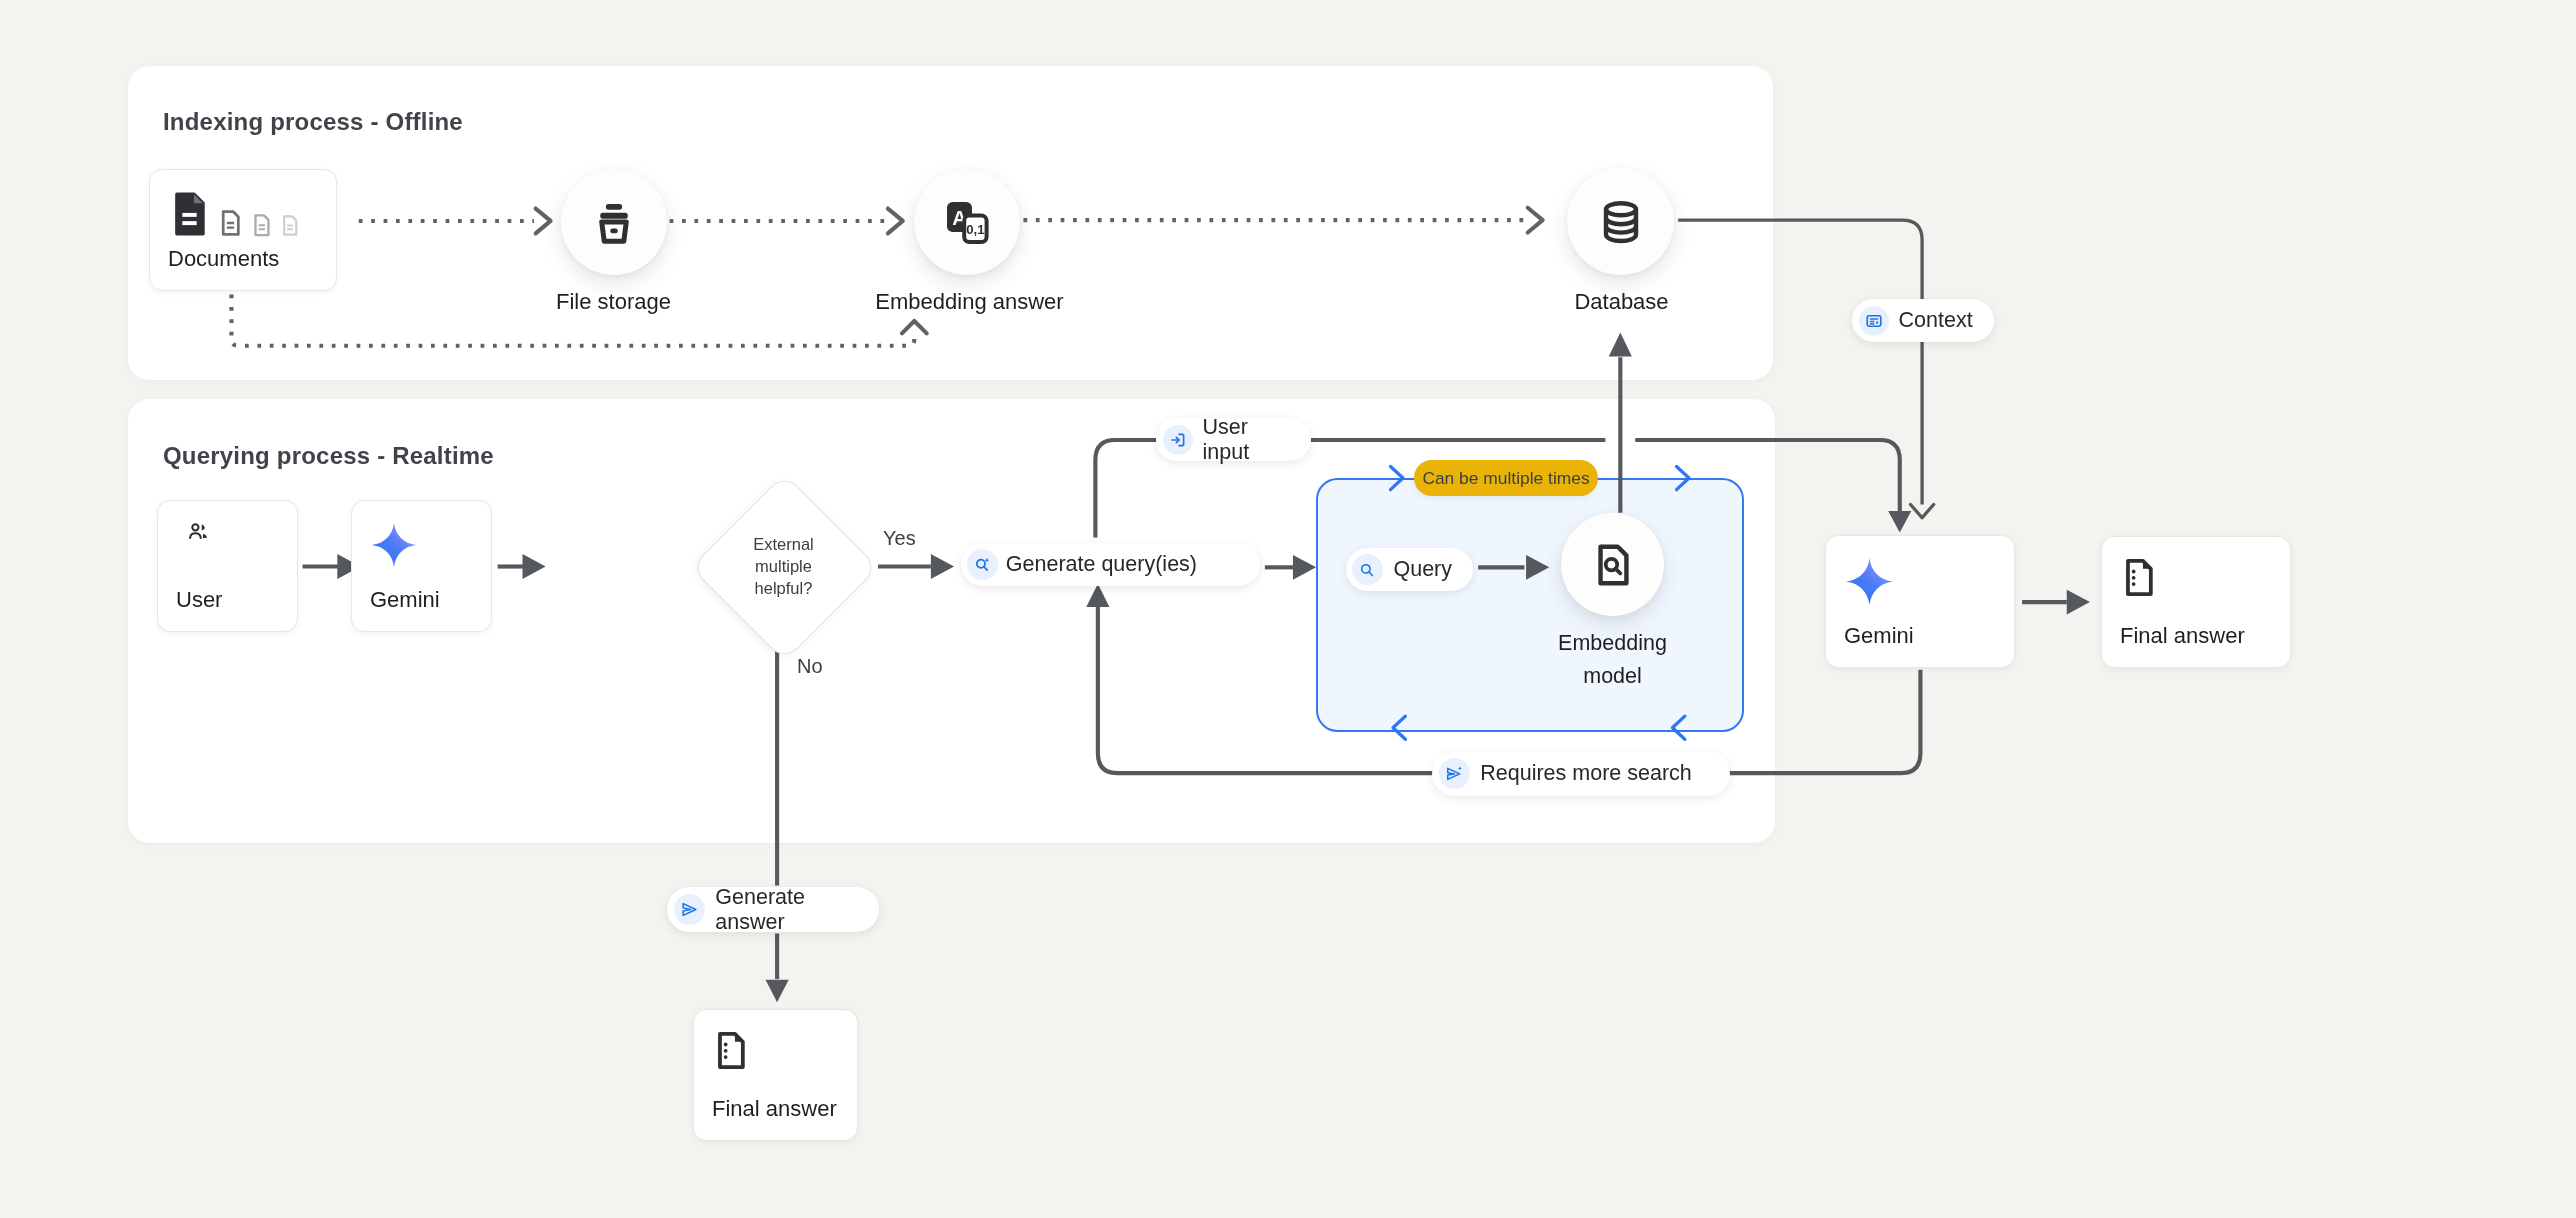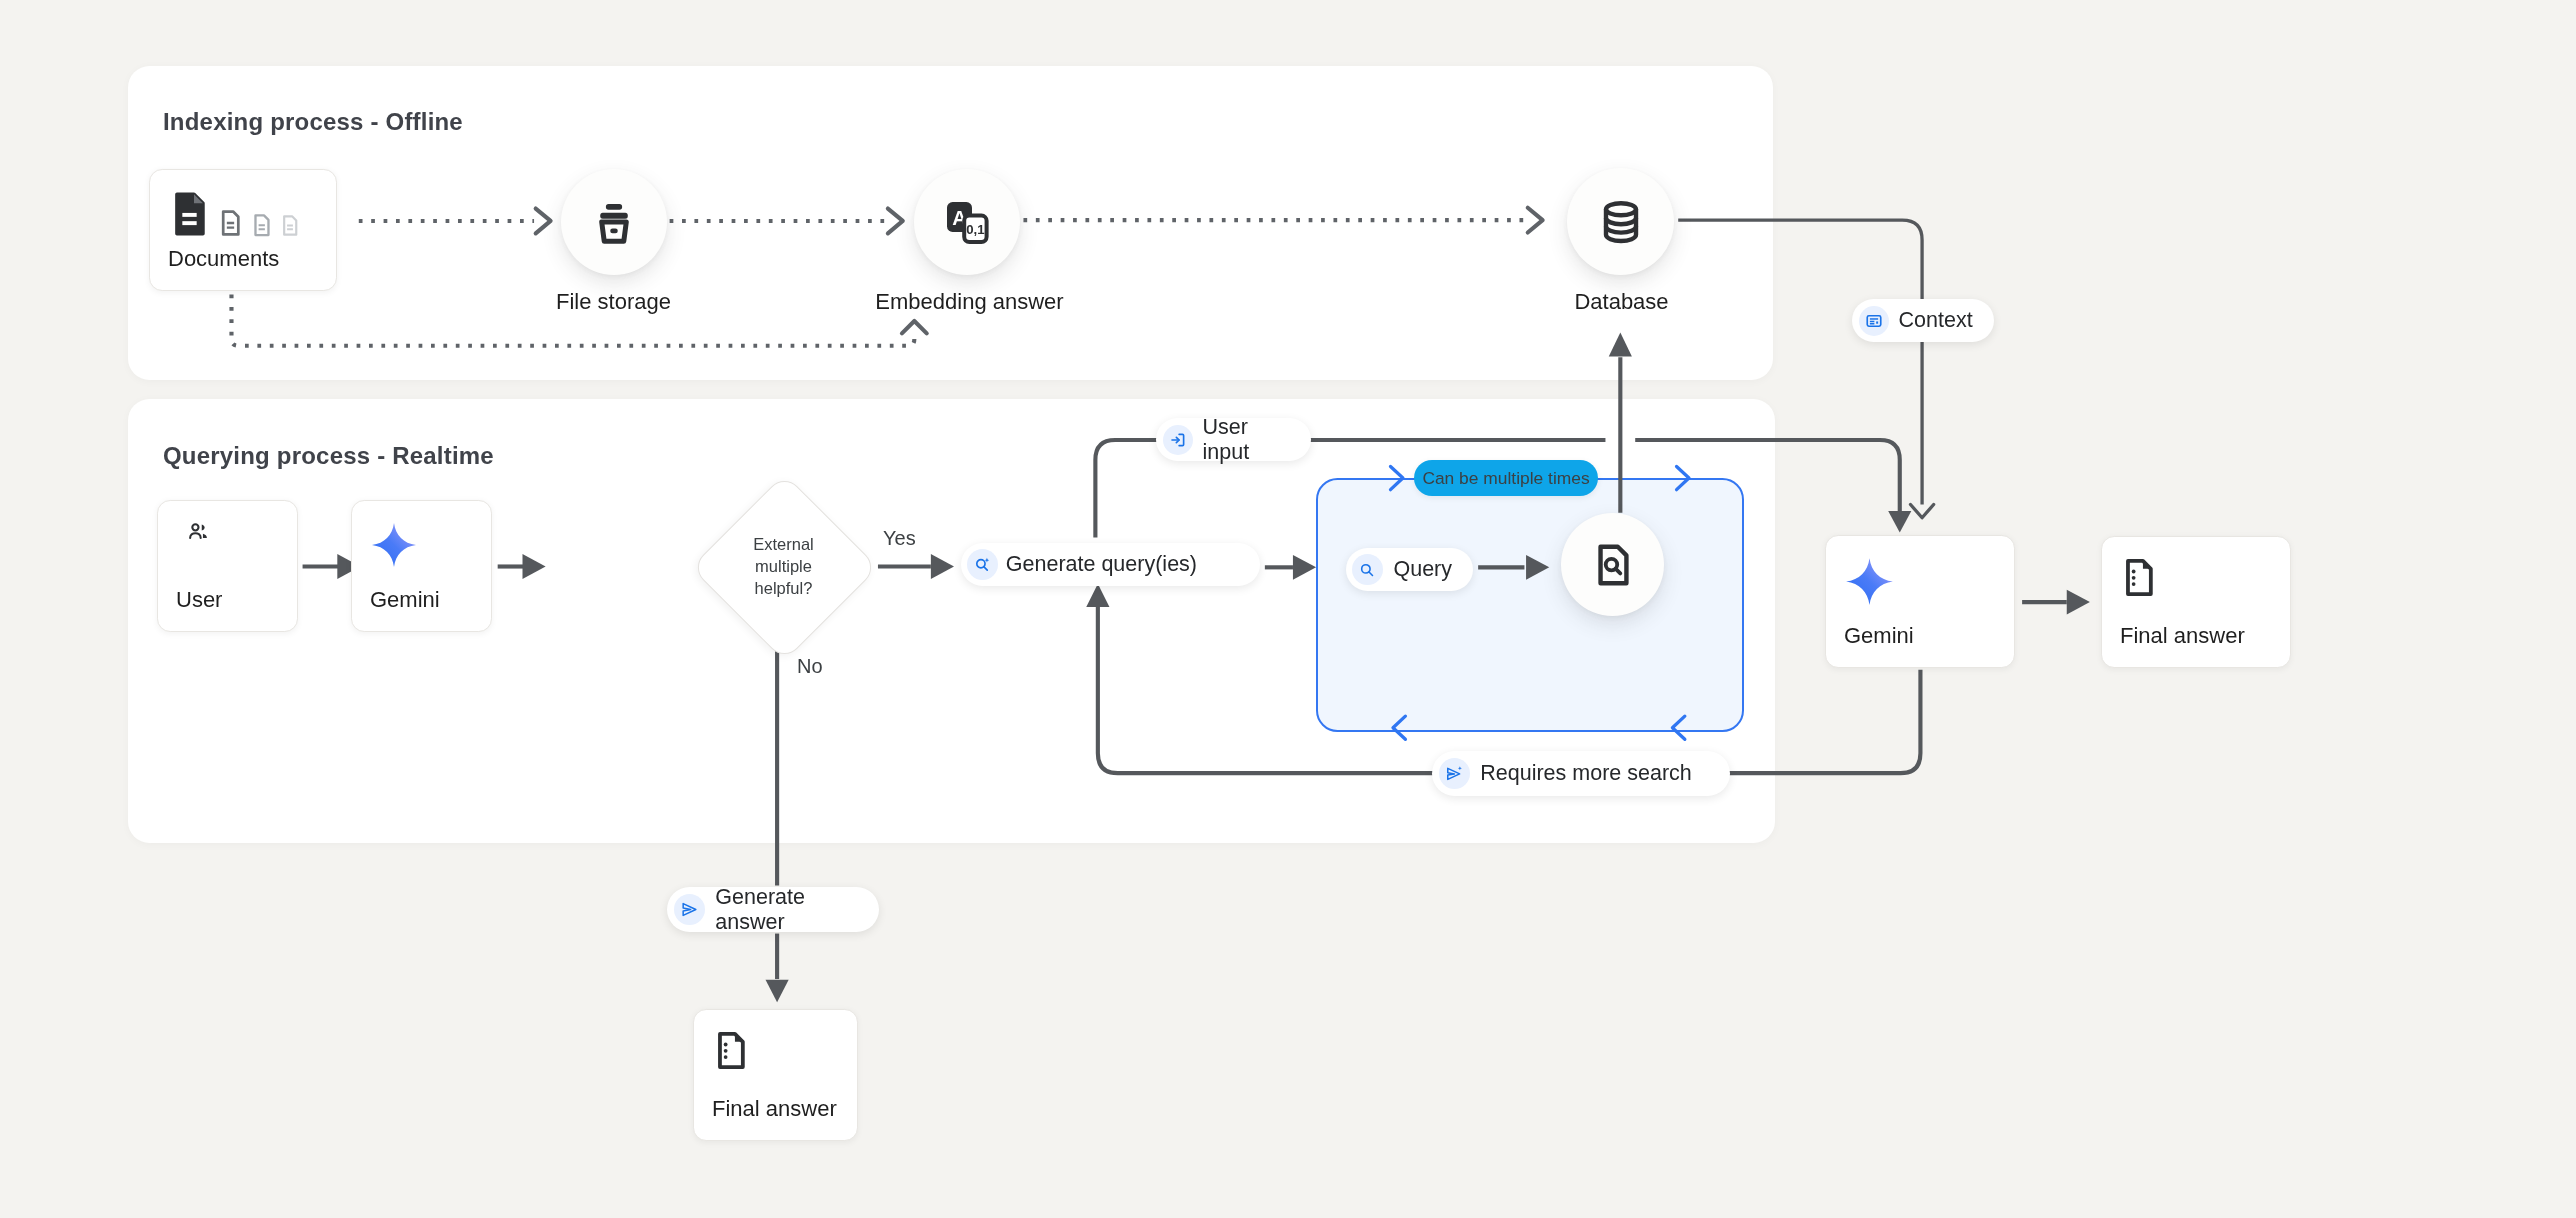--- a/index.html
+++ b/index.html
@@ -12,21 +12,21 @@
              box-shadow:0 1.7px 6.6px rgba(0,0,0,0.05);z-index:10;box-sizing:border-box;
              display:flex;flex-direction:column;justify-content:space-between;padding:20px 18px 18px 18px;}
   .node-card .card-label{font-size:22px;font-weight:500;color:#1f1f1f;}
   .node-circle{position:absolute;border-radius:50%;background:#fdfdfc;z-index:10;
                box-shadow:0 8.3px 20px rgba(60,60,60,0.13),0 1.7px 5px rgba(60,60,60,0.06);
                display:flex;align-items:center;justify-content:center;}
   .circle-label{position:absolute;width:265px;text-align:center;font-size:22px;font-weight:500;color:#1f1f1f;z-index:10;}
   .pill{position:absolute;background:#ffffff;border-radius:23px;box-shadow:0 2.5px 10px rgba(0,0,0,0.09);
         display:flex;align-items:center;z-index:10;box-sizing:border-box;font-size:21.5px;font-weight:500;color:#26282b;}
   .pill .chip{width:31px;height:31px;border-radius:50%;background:#e8f0fe;display:flex;align-items:center;justify-content:center;flex:0 0 auto;}
-  .note-pill{position:absolute;background:#0ea5e9;border-radius:18px;box-shadow:0 1.7px 6.6px rgba(0,0,0,0.07);
+  .note-pill{position:absolute;background:#eab308;border-radius:18px;box-shadow:0 1.7px 6.6px rgba(0,0,0,0.07);
         display:flex;align-items:center;justify-content:center;z-index:10;box-sizing:border-box;
         font-size:17.4px;font-weight:500;color:#3c4043;}
   .diamond{position:absolute;width:131px;height:131px;background:#ffffff;border:1.2px solid #e4e2df;border-radius:18px;
            transform:rotate(45deg);box-shadow:0 2.5px 8.3px rgba(0,0,0,0.06);z-index:9;}
   .diamond-text{position:absolute;width:165px;text-align:center;font-size:16.5px;line-height:22px;color:#3c4043;font-weight:500;z-index:10;}
   .edge-label{position:absolute;font-size:20px;font-weight:500;color:#3c4043;z-index:10;}
   .doc-row{display:flex;align-items:flex-end;gap:7.4px;}
   .two-line-label{position:absolute;width:207px;text-align:center;font-size:21.5px;line-height:33px;font-weight:500;color:#1f1f1f;z-index:10;}
 </style>
 </head>
@@ -212,20 +212,24 @@
     <span>Query</span>
   </div>
 
   <div class="node-circle" style="left:1561px;top:513px;width:103px;height:103px;">
     <svg width="46" height="46" viewBox="0 0 24 24">
       <path d="M5.5 2.5 H14.5 L19 7 V21.5 H5.5 Z" fill="none" stroke="#2e3033" stroke-width="2.3" stroke-linejoin="round"></path>
       <circle cx="11.2" cy="11.8" r="3" fill="none" stroke="#2e3033" stroke-width="2"></circle>
       <path d="M13.3 13.9 L15.8 16.4" stroke="#2e3033" stroke-width="2" stroke-linecap="round"></path>
     </svg>
   </div>
+  <div class="two-line-label" style="left:1509px;top:627px;">
+    <span style="display:block">Embedding</span>
+    <span style="display:block">model</span>
+  </div>
 
   <div class="pill" style="left:1156px;top:418px;width:155px;height:43px;padding:0 16.5px 0 6.6px;gap:10px;">
     <span class="chip" style="width:30px;height:30px;">
       <svg width="18" height="18" viewBox="0 0 24 24">
         <path d="M13.5 4.5 H18 a1.5 1.5 0 0 1 1.5 1.5 V18 a1.5 1.5 0 0 1 -1.5 1.5 H13.5" fill="none" stroke="#1a73e8" stroke-width="2.2" stroke-linecap="round"></path>
         <path d="M4 12 H13" stroke="#1a73e8" stroke-width="2.2" stroke-linecap="round"></path>
         <path d="M9.8 8.4 L13.6 12 L9.8 15.6" fill="none" stroke="#1a73e8" stroke-width="2.2" stroke-linecap="round" stroke-linejoin="round"></path>
       </svg>
     </span>
     <span>User input</span>

